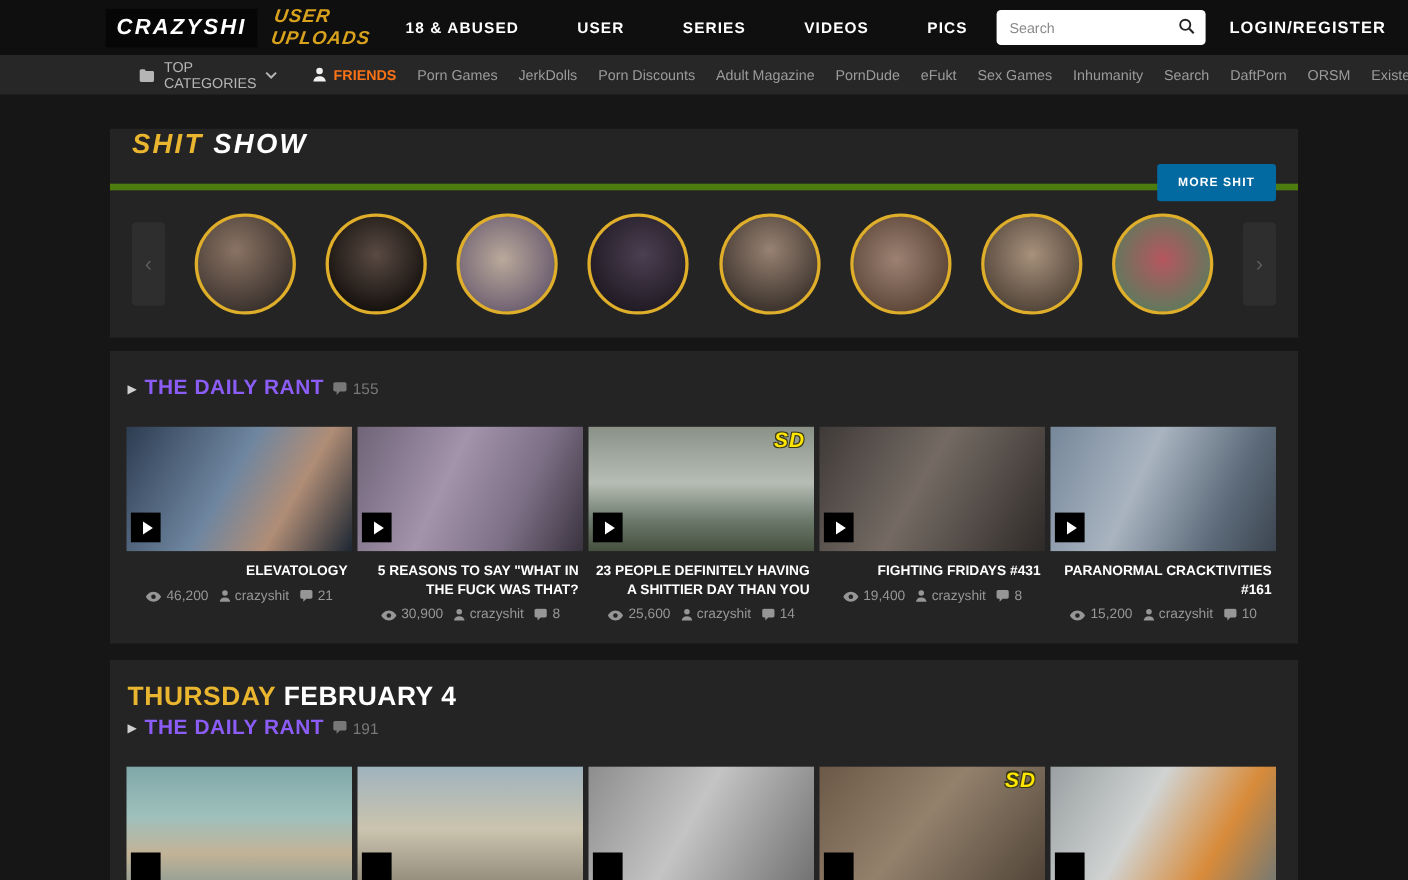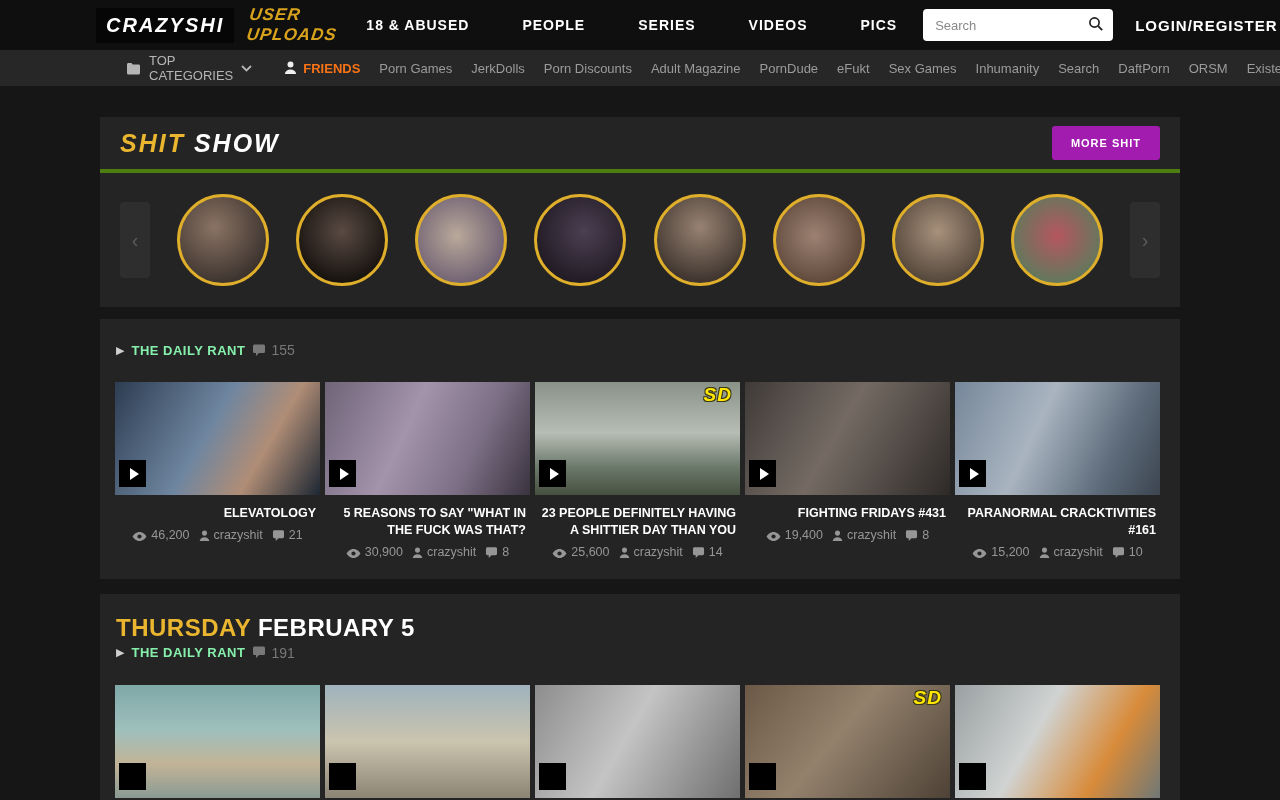--- a/index.html
+++ b/index.html
@@ -28,48 +28,48 @@
   .subnav-friends { display:flex; align-items:center; gap:6px; color:#f97316; font-weight:700; margin-left:32px; cursor:pointer; }
   .subnav-links { display:flex; align-items:center; gap:19px; margin-left:19px;justify-content:center; }
   .subnav-link { color:#9b9b9b; text-decoration:none; cursor:pointer; white-space:nowrap; }
 
   
   .panel { width:1080px; margin:0 auto; background:#242424; }
   .panel-1 { margin-top:31px; }
   .panel-2 { margin-top:12px; padding-bottom:20px; }
   .panel-3 { margin-top:15px; padding-bottom:20px; }
 
-  .showcase-header { height:56px; display:flex; align-items:center; justify-content:space-between;
-    padding:0 20px; border-bottom:4px solid #4d7c0f; }
+  .showcase-header { height:56px; display:flex; align-items:flex-start; justify-content:space-between;
+    padding:0 20px; border-bottom:6px solid #4d7c0f; }
   .blocky-title { font-size:25px; font-weight:900; letter-spacing:2px; font-style:italic; }
   .blocky-title .accent { color:#eab62f; }
   .blocky-title .rest { color:#fff; }
-  .more-btn { background:#a21caf; color:#fff; border:none; border-radius:3px; font-weight:700;
-    font-size:11px; letter-spacing:1px; padding:11px 19px; cursor:pointer; font-family:"Liberation Sans",sans-serif; }
+  .more-btn { background:#0369a1; color:#fff; border:none; border-radius:3px; font-weight:700;
+    font-size:11px; letter-spacing:1px; padding:11px 19px; cursor:pointer; font-family:"Liberation Sans",sans-serif;margin-top:32px; }
 
   .carousel { display:flex; align-items:center; justify-content:space-between; padding:21px 20px; }
   .car-arrow { width:30px; height:76px; background:#2e2e2e; border:none; border-radius:4px;
     color:#5c5c5c; font-size:20px; cursor:pointer; }
   .avatar { width:92px; height:92px; border-radius:50%; border:3px solid #dfae2a; cursor:pointer; }
   .av1{background:radial-gradient(circle at 40% 35%,#8a7364,#3c332e 75%);}
   .av2{background:radial-gradient(circle at 50% 40%,#5a4a43,#17130f 75%);}
   .av3{background:radial-gradient(circle at 45% 45%,#b9a99b,#6e5f71 75%);}
   .av4{background:radial-gradient(circle at 55% 40%,#4b3f52,#211b24 75%);}
   .av5{background:radial-gradient(circle at 50% 35%,#988273,#413730 75%);}
   .av6{background:radial-gradient(circle at 45% 45%,#9d8273,#5c4638 75%);}
   .av7{background:radial-gradient(circle at 50% 40%,#a8917c,#55483c 75%);}
   .av8{background:radial-gradient(circle at 50% 45%,#b5565e,#5d7a5c 78%);}
 
   .section-head { padding:20px 20px 0 16px; }
   .section-title { font-size:24px; font-weight:900; letter-spacing:0.5px; }
   .section-title .accent { color:#eab62f; }
   .section-title .rest { color:#fff; }
   .rant-row { display:flex; align-items:center; gap:7px; margin-top:3px; }
   .rant-caret { color:#cfcfcf; font-size:11px; }
-  .rant-label { color:#86efac; font-weight:700; font-size:13px; letter-spacing:0.5px; }
+  .rant-label { color:#8b5cf6; font-weight:700; font-size:19px; letter-spacing:0.5px; }
   .rant-count { color:#787878; font-size:14px; display:flex; align-items:center; gap:5px; }
 
   .cards { display:flex; gap:5px; padding:24px 15px 0 15px; }
   .card { width:205px; cursor:pointer; }
   .thumb { position:relative; width:205px; height:113px; overflow:hidden; }
   .t1{background:linear-gradient(120deg,#2d3d52 0%,#6f86a0 45%,#b08d76 70%,#1d2733 100%);}
   .t2{background:linear-gradient(115deg,#6f6478 0%,#a393ab 40%,#7d7086 70%,#3a333f 100%);}
   .t3{background:linear-gradient(180deg,#8a9288 0%,#b7bdb4 45%,#6c7a6c 75%,#46503f 100%);}
   .t4{background:linear-gradient(120deg,#3f3a38 0%,#746a63 45%,#2e2a28 100%);}
   .t5{background:linear-gradient(115deg,#76879a 0%,#a9b4c0 40%,#6b structurally 0,#5d6b7a 75%,#3c4550 100%);}
@@ -96,21 +96,21 @@
 </head>
 <body>
 
 <header class="topbar">
   <div class="logo-box">
     <span class="logo-text">CRAZYSHI</span>
   </div>
   <span class="tagline">USER UPLOADS</span>
   <nav class="topnav">
     <span class="topnav-item">18 &amp; ABUSED</span>
-    <span class="topnav-item">PEOPLE</span>
+    <span class="topnav-item">USER</span>
     <span class="topnav-item">SERIES</span>
     <span class="topnav-item">VIDEOS</span>
     <span class="topnav-item">PICS</span>
   </nav>
   <div class="search-box">
     <input class="search-input" type="text" placeholder="Search" style="">
     <button class="search-btn">
       <span class="icon">
         <svg width="16" height="16" viewBox="0 0 16 16">
             <circle cx="6.5" cy="6.5" r="4.6" fill="none" stroke="#222" stroke-width="1.7"></circle>
@@ -387,21 +387,21 @@
       </div>
     </div>
 
   </div>
 </section>
 
 <section class="panel panel-3">
   <div class="section-head">
     <h2 class="section-title">
       <span class="accent">THURSDAY</span>
-      <span class="rest">FEBRUARY 5</span>
+      <span class="rest">FEBRUARY 4</span>
     </h2>
     <div class="rant-row">
       <span class="rant-caret">▶</span>
       <span class="rant-label">THE DAILY RANT</span>
       <span class="rant-count">
         <span class="icon">
           <svg width="14" height="13" viewBox="0 0 14 13">
               <path d="M1 2c0-.9.7-1.6 1.6-1.6h8.8c.9 0 1.6.7 1.6 1.6v5.4c0 .9-.7 1.6-1.6 1.6H7l-3 3v-3H2.6C1.7 9 1 8.3 1 7.4z" fill="#787878"></path>
             </svg>
         </span>

